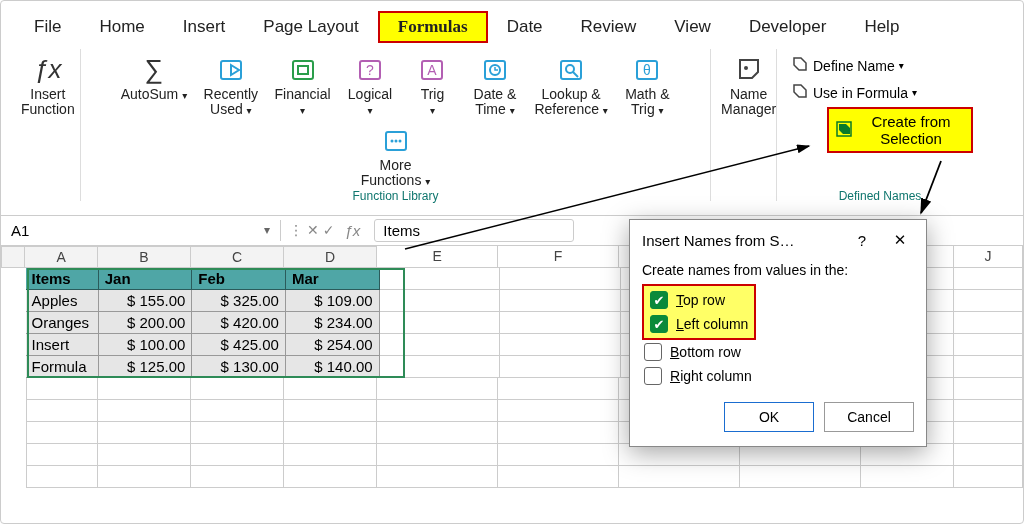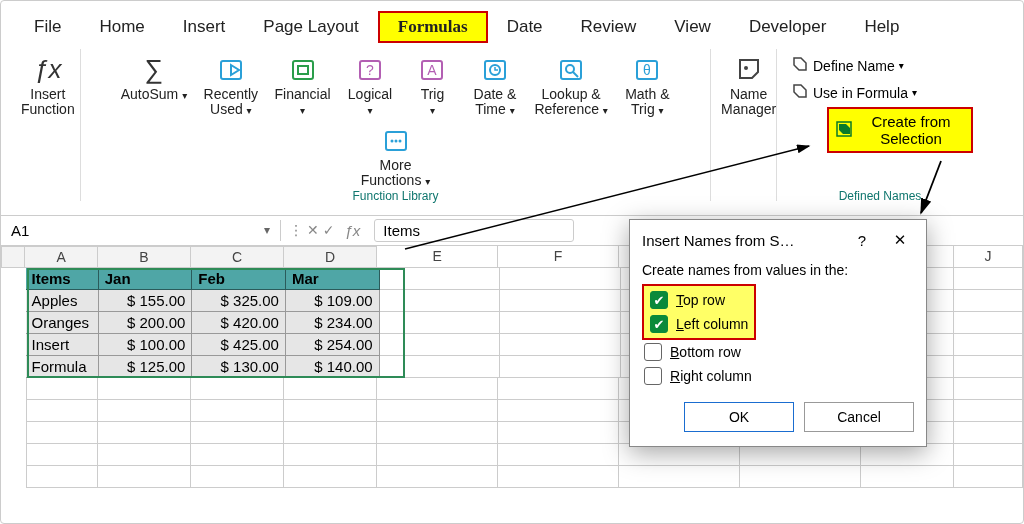--- a/index.html
+++ b/index.html
@@ -46,21 +46,21 @@
   .dialog { position:absolute; top:218px; left:628px; width:298px; background:#fff; border:1px solid #888; box-shadow:0 6px 24px rgba(0,0,0,0.35); z-index:10;}
   .dlg-title { display:flex; align-items:center; justify-content:space-between; padding:8px 8px 6px 12px; font-size:15px;}
   .dlg-title .right-btns { display:flex; gap:2px;}
   .dlg-title .tbtn { width:36px; height:24px; display:flex; align-items:center; justify-content:center; font-size:15px; cursor:pointer;}
   .dlg-body { padding:4px 12px 4px 12px; font-size:14px;}
   .chkrow { display:flex; align-items:center; gap:8px; padding:3px 2px;}
   .chk { width:18px; height:18px; border:1.5px solid #666; border-radius:3px; display:flex; align-items:center; justify-content:center; font-size:13px; color:#fff;}
   .chk.on { background:#0a8a3a; border-color:#0a8a3a;}
   .hlbox { border:2px solid #c00; padding:2px 4px; background:#ffff66; display:inline-block;}
   .dlg-foot { display:flex; justify-content:flex-end; gap:10px; padding:10px 12px 14px 12px;}
-  .dbtn { width:110px; height:30px; border:1px solid #999; background:#fff; font-size:14px; cursor:pointer;}
+  .dbtn { width:90px; height:30px; border:1px solid #999; background:#fff; font-size:14px; cursor:pointer;}
   .dbtn.primary { border:1.5px solid #1a6dd0;}
   
   svg.overlay { position:absolute; top:0; left:0; width:1024px; height:524px; pointer-events:none; z-index:20;}
   .underline-key { text-decoration:underline;}
 </style>
 </head>
 <body>
 
 <div class="tabs">
   <div class="tab">File</div>

